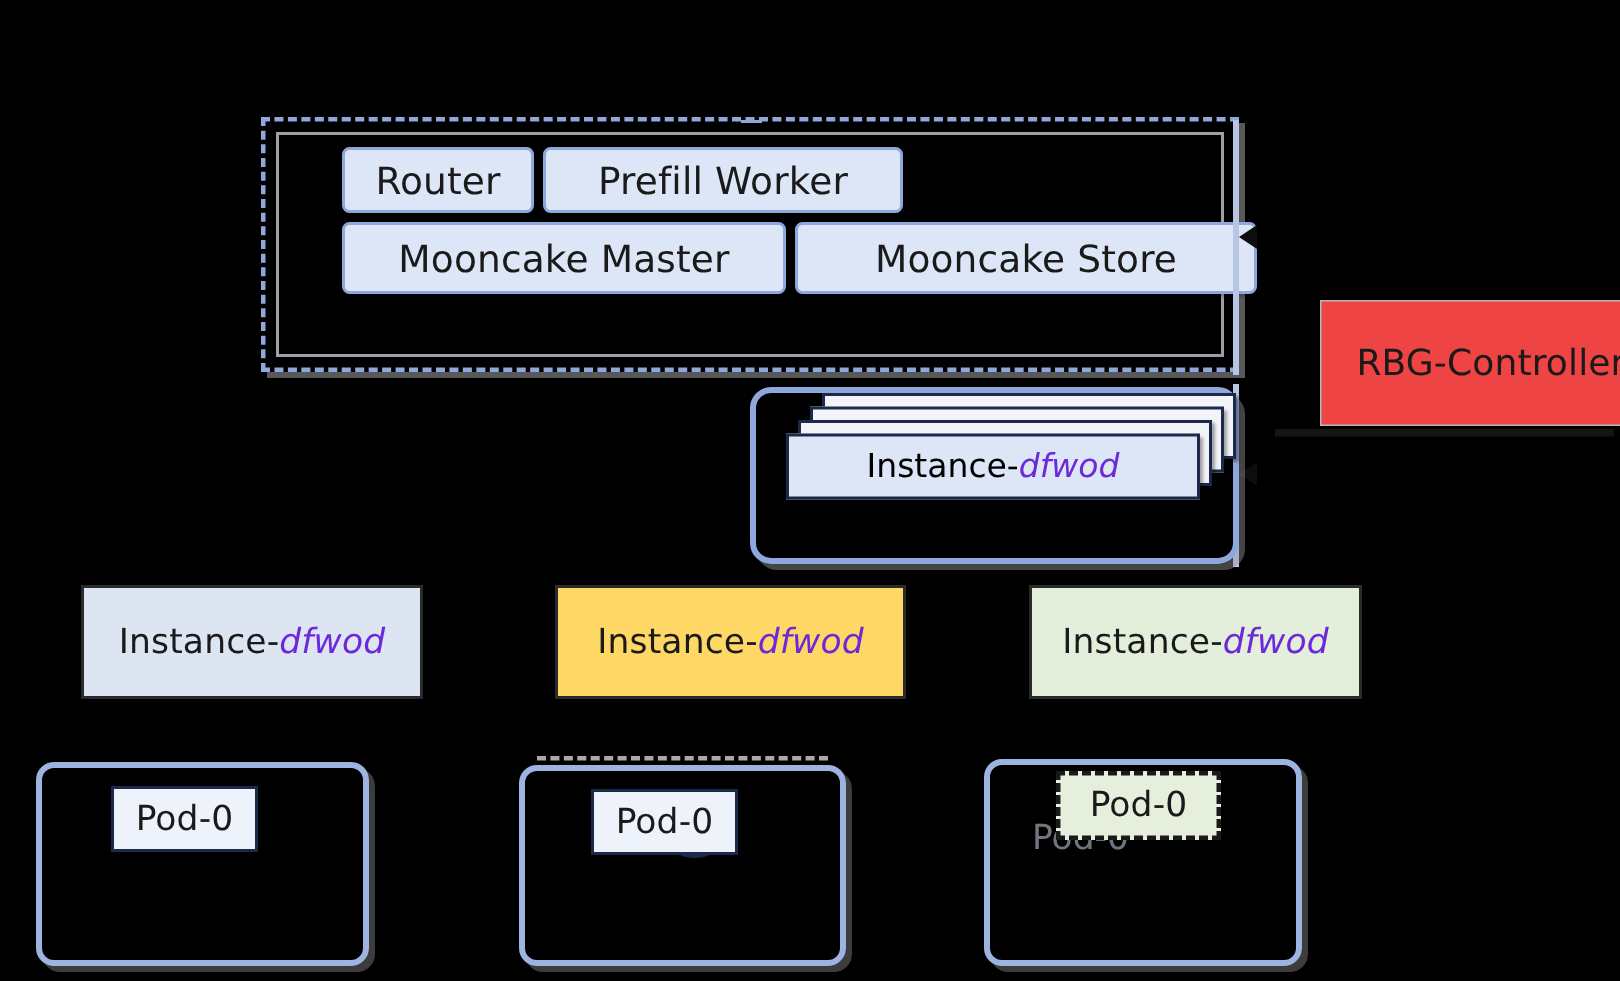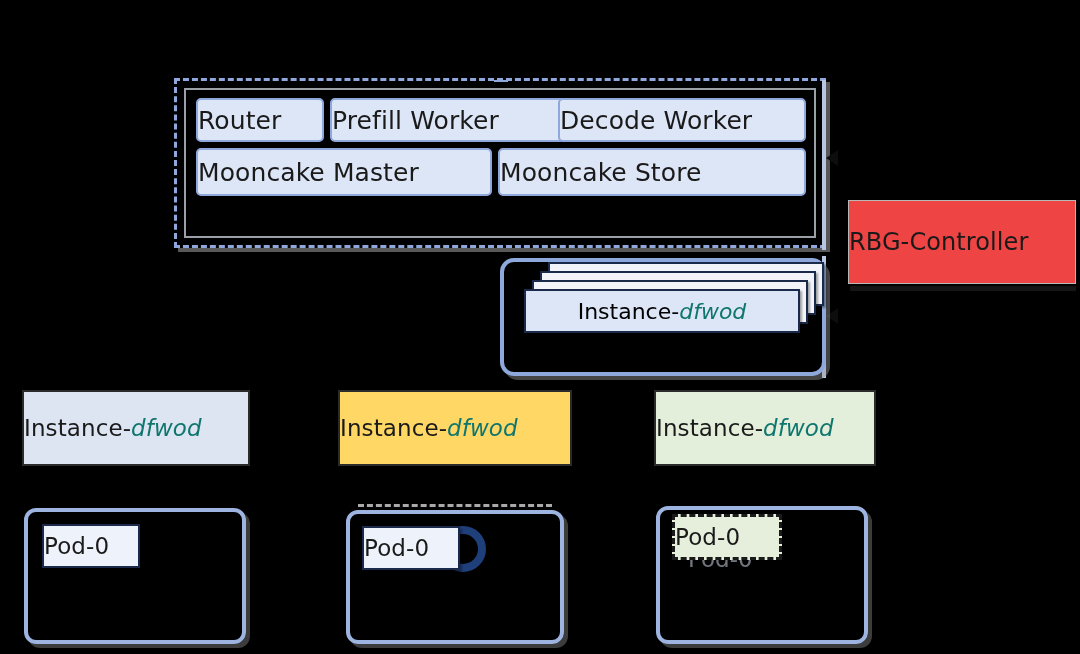--- a/index.html
+++ b/index.html
@@ -19,23 +19,25 @@
     height: 654px;
     background: #000000;
   }
 
   
   .chip {
     position: absolute;
     box-sizing: border-box;
     display: flex;
     align-items: center;
+    justify-content: center;
     color: #1a1a1a;
     white-space: nowrap;
     letter-spacing: .1px;
+    margin-left: 32px;
   }
 
   
   .service-group {
     position: absolute;
     left: 174px;
     top: 78px;
     width: 652px;
     height: 170px;
     box-sizing: border-box;
@@ -174,42 +176,39 @@
     position: absolute;
     width: 0; height: 0;
     border-top: 8px solid transparent;
     border-bottom: 8px solid transparent;
     border-right: 12px solid #0d0d0d;
   }
   .shadow-bar {
     position: absolute;
     background: #151515;
   }
-  .italic-grey { color: #0f766e; font-style: italic; }
+  .italic-grey { color: #6d28d9; font-style: italic; }
 </style>
 </head>
 <body>
 
 <div id="stage">
 
   <div class="group-notch"></div>
   <div class="service-group"></div>
   <div class="service-inner"></div>
 
   <div class="chip comp" style="left:196px; top:98px; width:128px; height:44px;">
     <span>Router</span>
   </div>
 
   <div class="chip comp" style="left:330px; top:98px; width:240px; height:44px;">
     <span>Prefill Worker</span>
   </div>
 
-  <div class="chip comp" style="left:558px; top:98px; width:248px; height:44px;">
-    <span>Decode Worker</span>
-  </div>
 
   <div class="chip comp" style="left:196px; top:148px; width:296px; height:48px;">
     <span>Mooncake Master</span>
   </div>
 
   <div class="chip comp" style="left:498px; top:148px; width:308px; height:48px;">
     <span>Mooncake Store</span>
   </div>
 
   <div class="chip rbg" style="left:848px; top:200px; width:228px; height:84px;">

